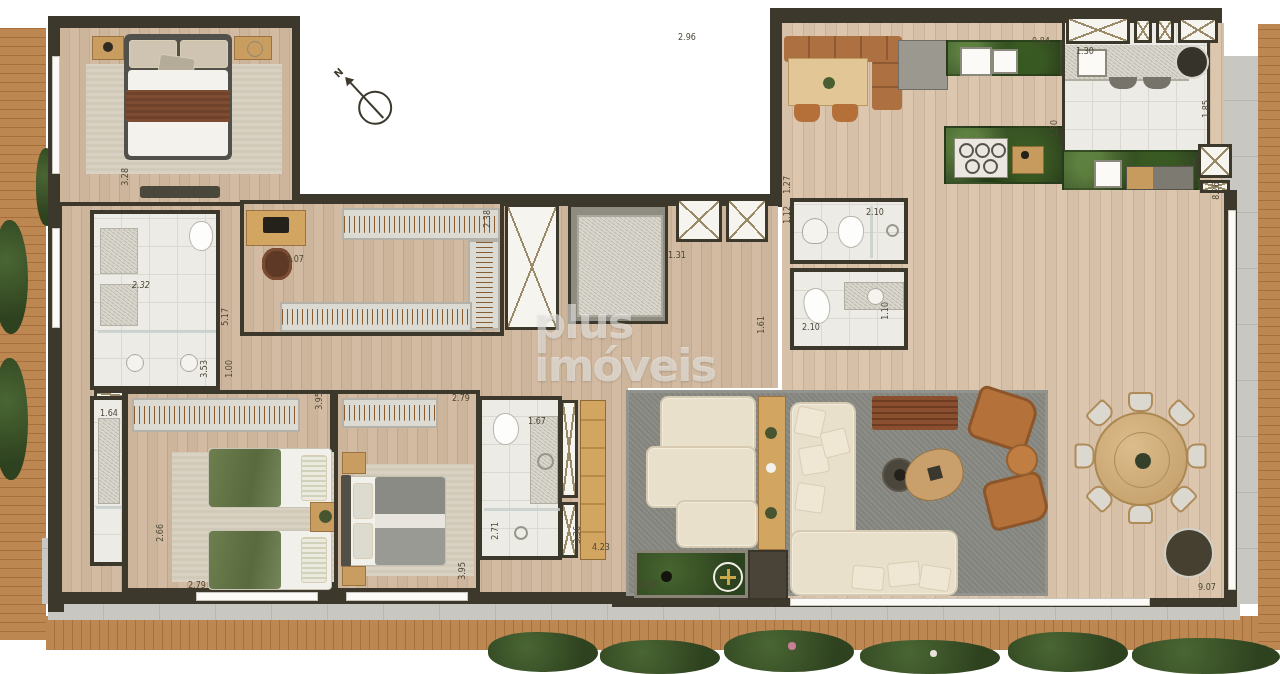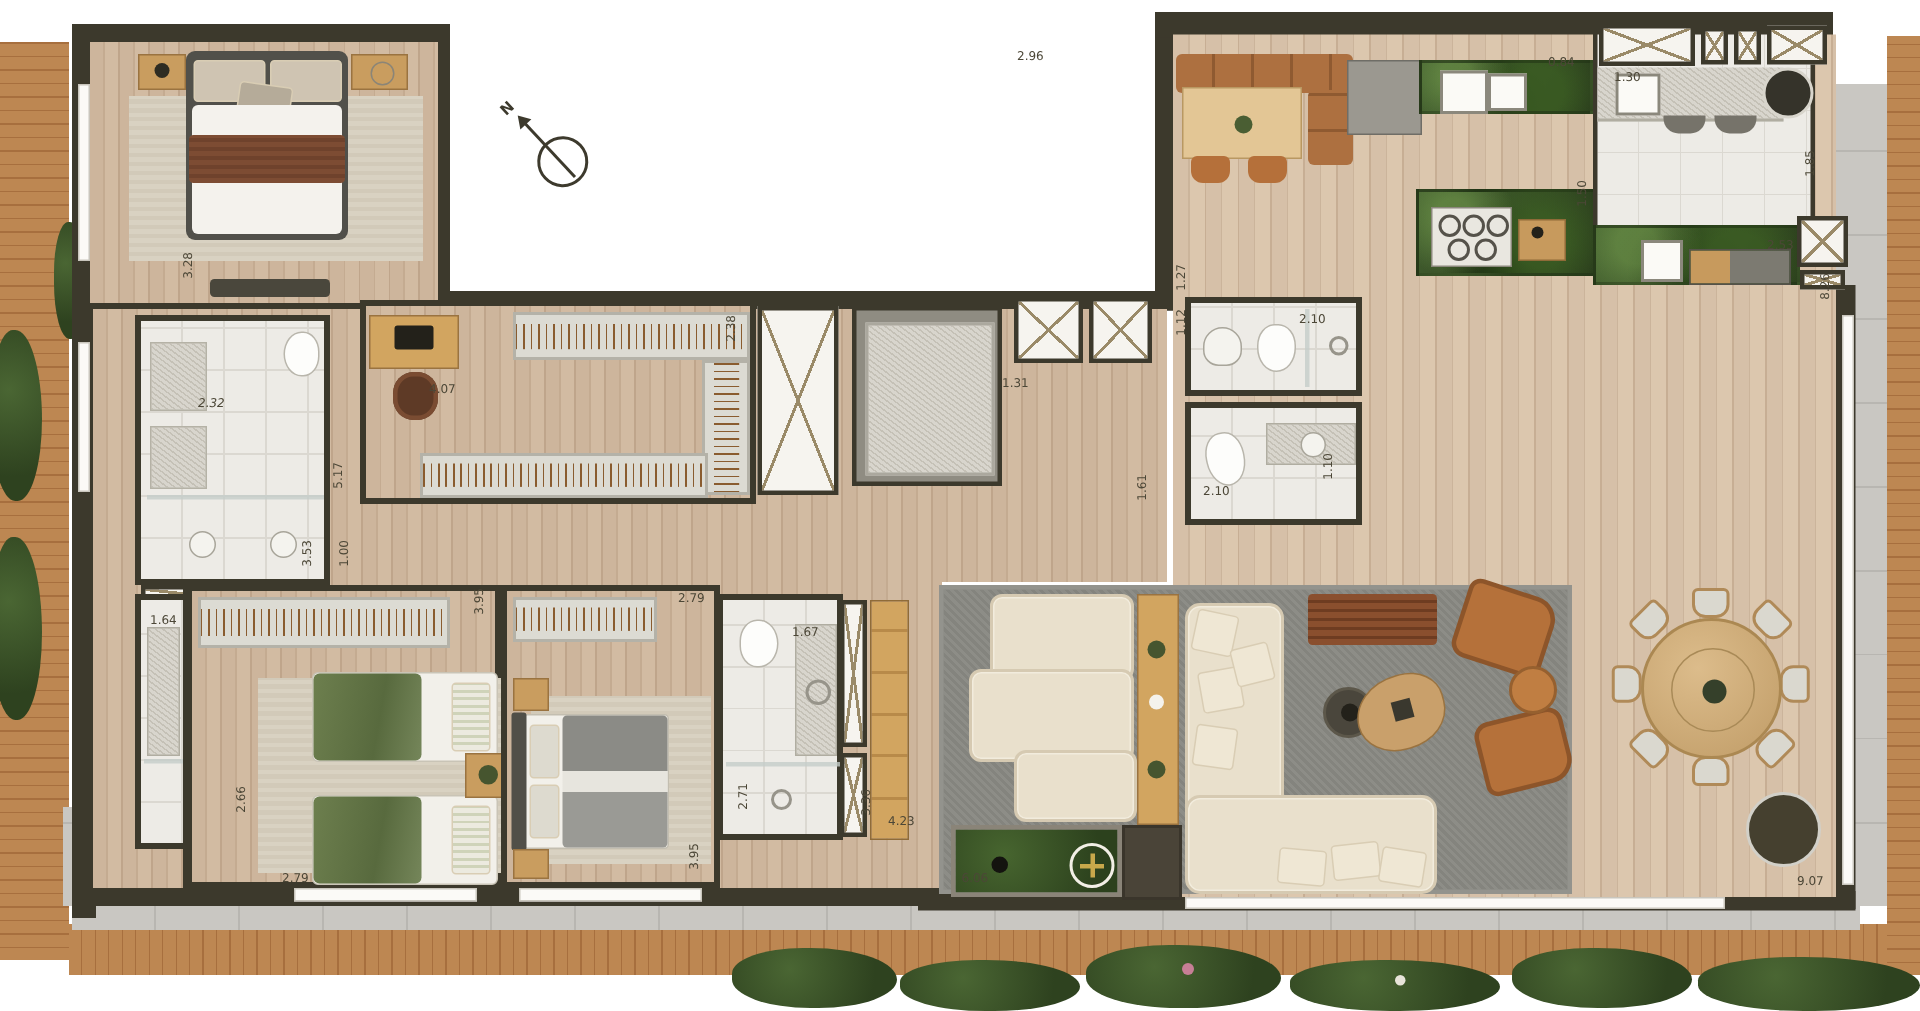--- a/index.html
+++ b/index.html
@@ -357,25 +357,26 @@
   <span class="abs" style="left:788px;top:642px;width:8px;height:8px;background:#c77f96;border-radius:50%;"></span>
   <span class="abs" style="left:930px;top:650px;width:7px;height:7px;background:#e8e4da;border-radius:50%;"></span>
 
   <div id="compass">
     <span class="n">N</span>
     <span class="head"></span>
     <span class="stem"></span>
     <span class="ring"></span>
   </div>
 
+  <div id="watermark">plus imóveis</div>
 
   <div id="dims">
       <span class="dim" style="left: 678px; top: 34px;">2.96</span>
       <span class="dim v" style="left: 122px; top: 168px;">3.28</span>
-      <span class="dim" style="left: 132px; top: 265px; font-style: italic;">2.32</span>
+      <span class="dim" style="left: 132px; top: 282px; font-style: italic;">2.32</span>
       <span class="dim v" style="left: 222px; top: 308px;">5.17</span>
       <span class="dim v" style="left: 201px; top: 360px;">3.53</span>
       <span class="dim v" style="left: 226px; top: 360px;">1.00</span>
       <span class="dim" style="left: 286px; top: 210px; margin-top: 46px;">4.07</span>
       <span class="dim v" style="left: 484px; top: 210px;">2.38</span>
       <span class="dim" style="left: 668px; top: 252px;">1.31</span>
       <span class="dim v" style="left: 758px; top: 316px;">1.61</span>
       <span class="dim v" style="left: 784px; top: 176px;">1.27</span>
       <span class="dim v" style="left: 784px; top: 206px;">1.12</span>
       <span class="dim" style="left: 866px; top: 209px;">2.10</span>

